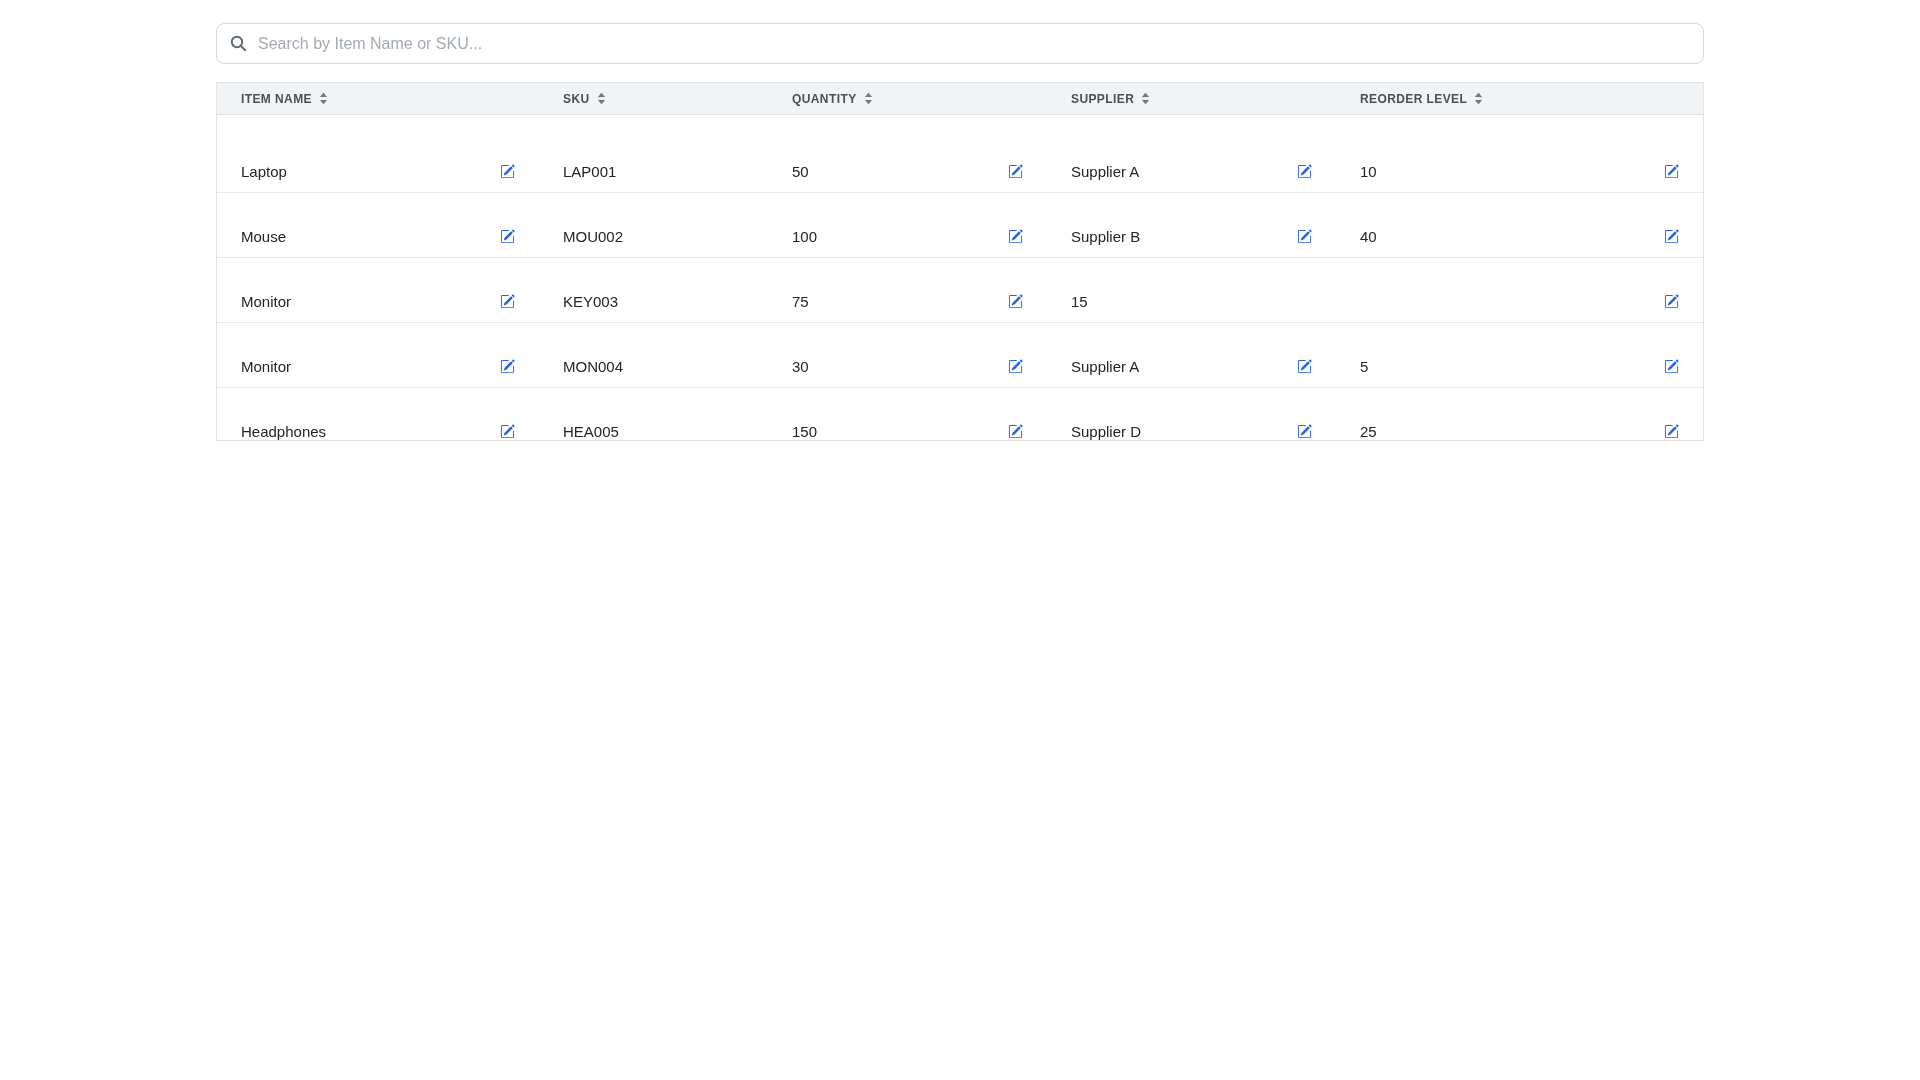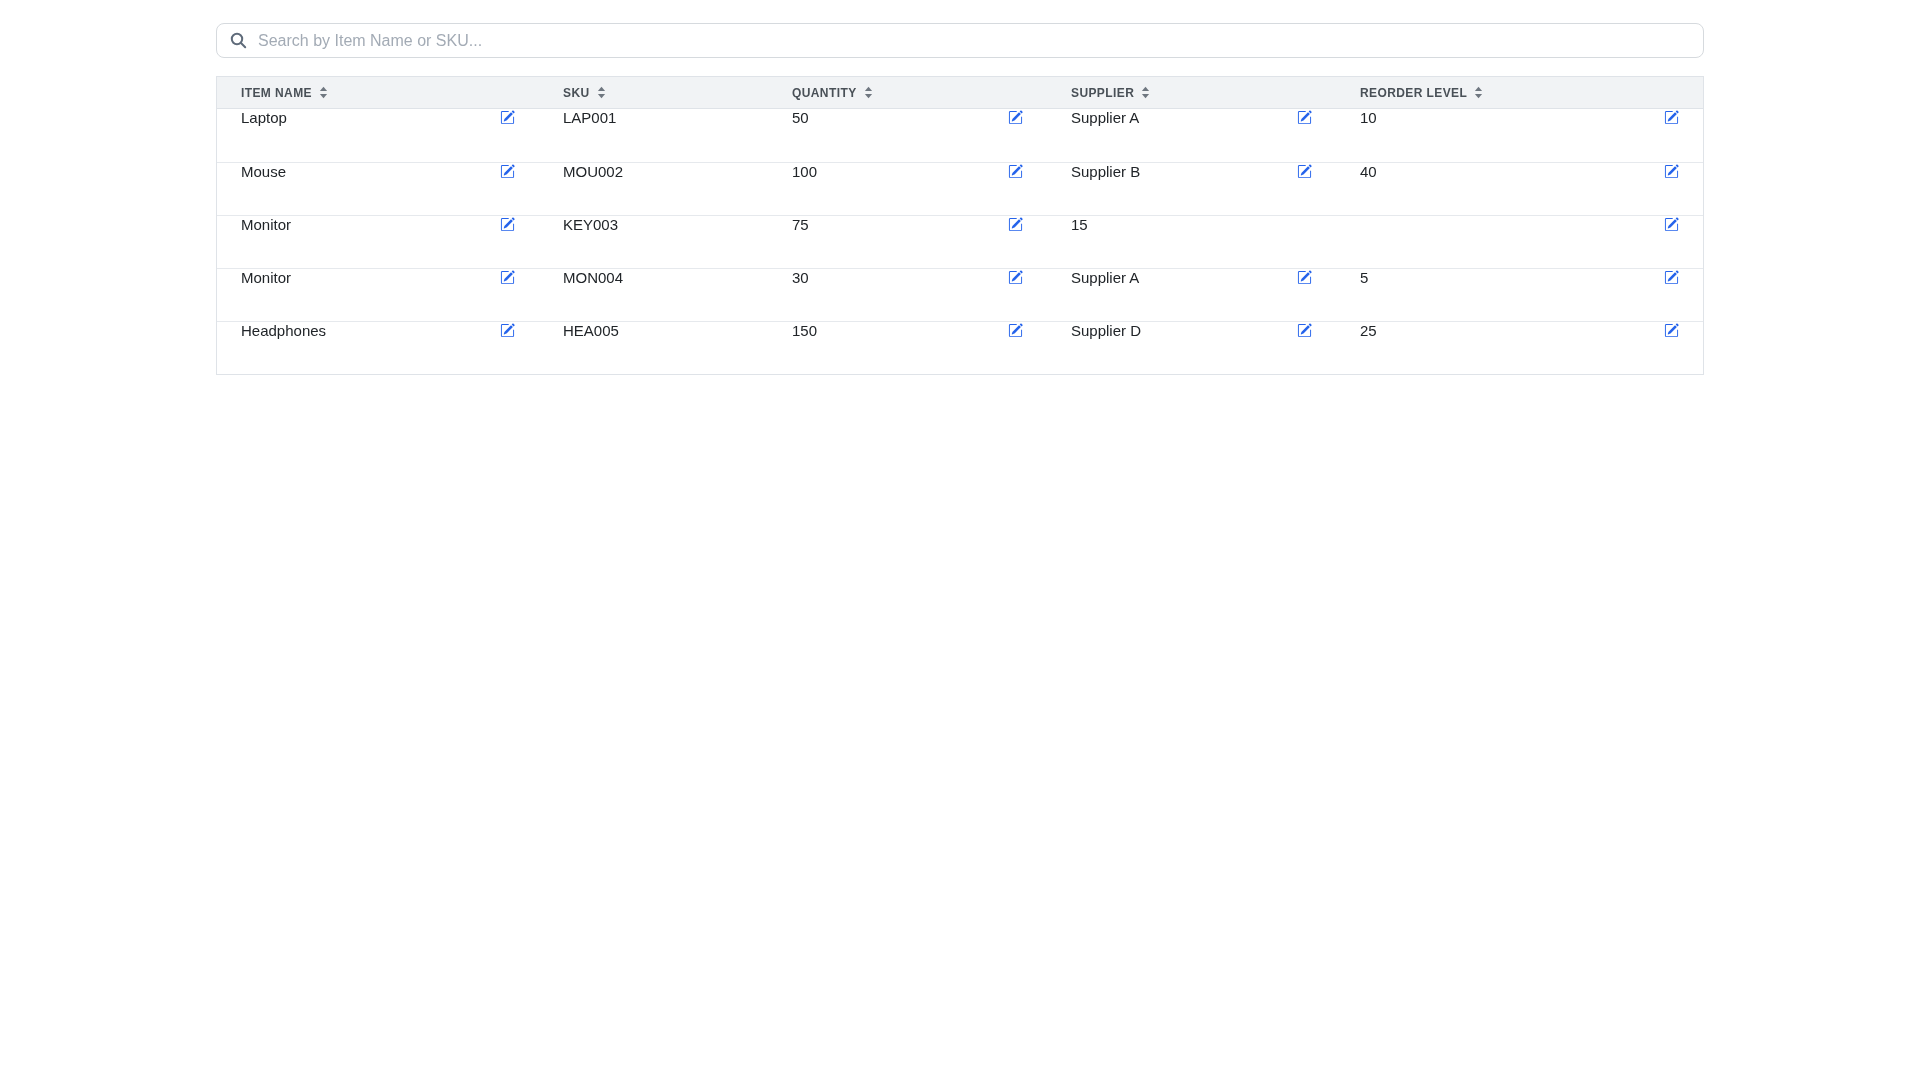--- a/index.html
+++ b/index.html
@@ -6,21 +6,21 @@
   html, body { background: #ffffff; }
   body {
     font-family: "Liberation Sans", "DejaVu Sans", sans-serif;
     width: 1920px; height: 1080px; position: relative; overflow: hidden;
   }
   .content {
     position: absolute; left: 216px; top: 23px; width: 1488px;
   }
   
   .search-box {
-    height: 35px; width: 100%;
+    height: 41px; width: 100%;
     border: 1px solid #d6dade; border-radius: 8px;
     background: #ffffff;
     display: flex; align-items: center;
     padding: 0 13px; gap: 11px;
   }
   .search-box svg { flex: 0 0 auto; display: block; }
   .search-box input {
     flex: 1; border: none; outline: none; background: transparent;
     font-family: "Liberation Sans", "DejaVu Sans", sans-serif;
     font-size: 16px; color: #212529;
@@ -39,21 +39,21 @@
   .th {
     display: flex; align-items: center; gap: 7px;
     padding: 0 24px; cursor: pointer;
   }
   .th-label {
     font-size: 12px; font-weight: 700; color: #495057;
     letter-spacing: 0.4px; text-transform: uppercase; white-space: nowrap;
   }
   .sort-icon { flex: 0 0 auto; display: block; }
   .tr {
-    display: flex; height: 53px; align-items: flex-start; background: #ffffff;
+    display: flex; height: 53px; align-items: flex-end; background: #ffffff; margin-top: 12px;
   }
   .tr + .tr { border-top: 1px solid #e6e9ed; }
   .td {
     display: flex; align-items: center; justify-content: space-between;
     padding: 0 24px; overflow: hidden;
   }
   .td-value { font-size: 15px; color: #212529; white-space: nowrap; }
   .edit-btn {
     background: none; border: none; padding: 0; margin-left: 8px;
     cursor: pointer; display: flex; align-items: center; flex: 0 0 auto;

